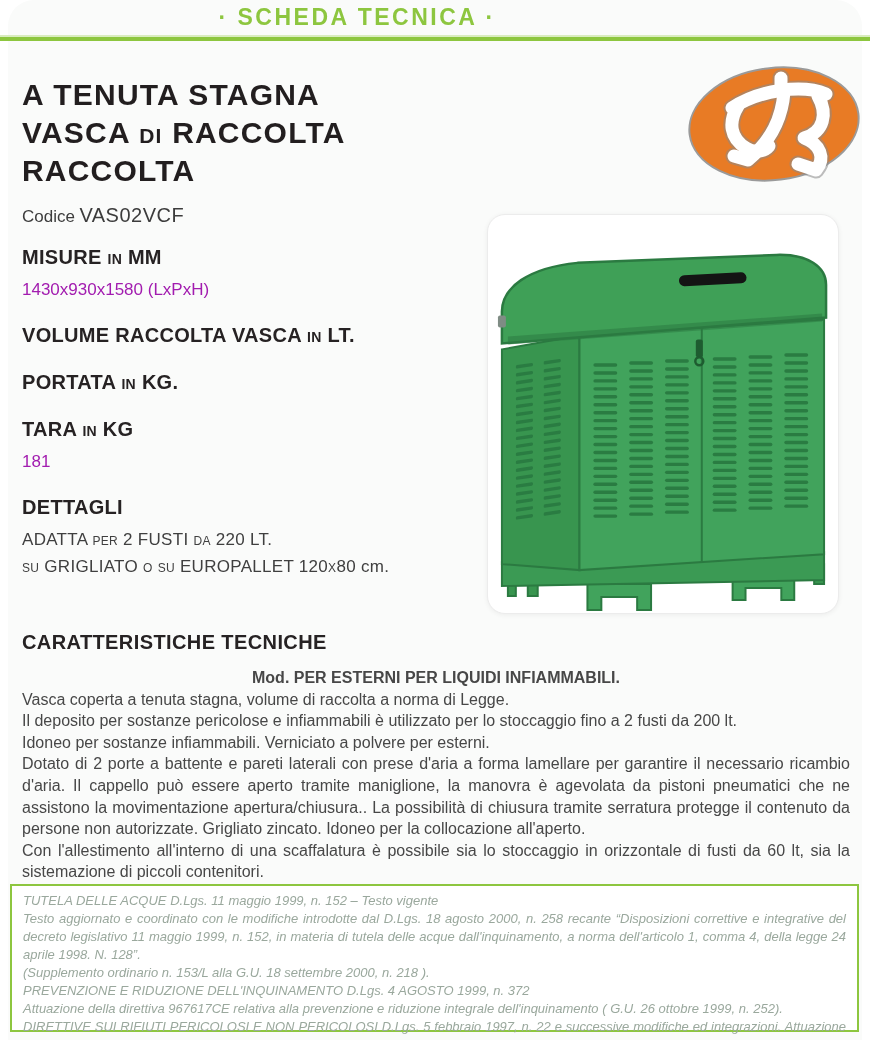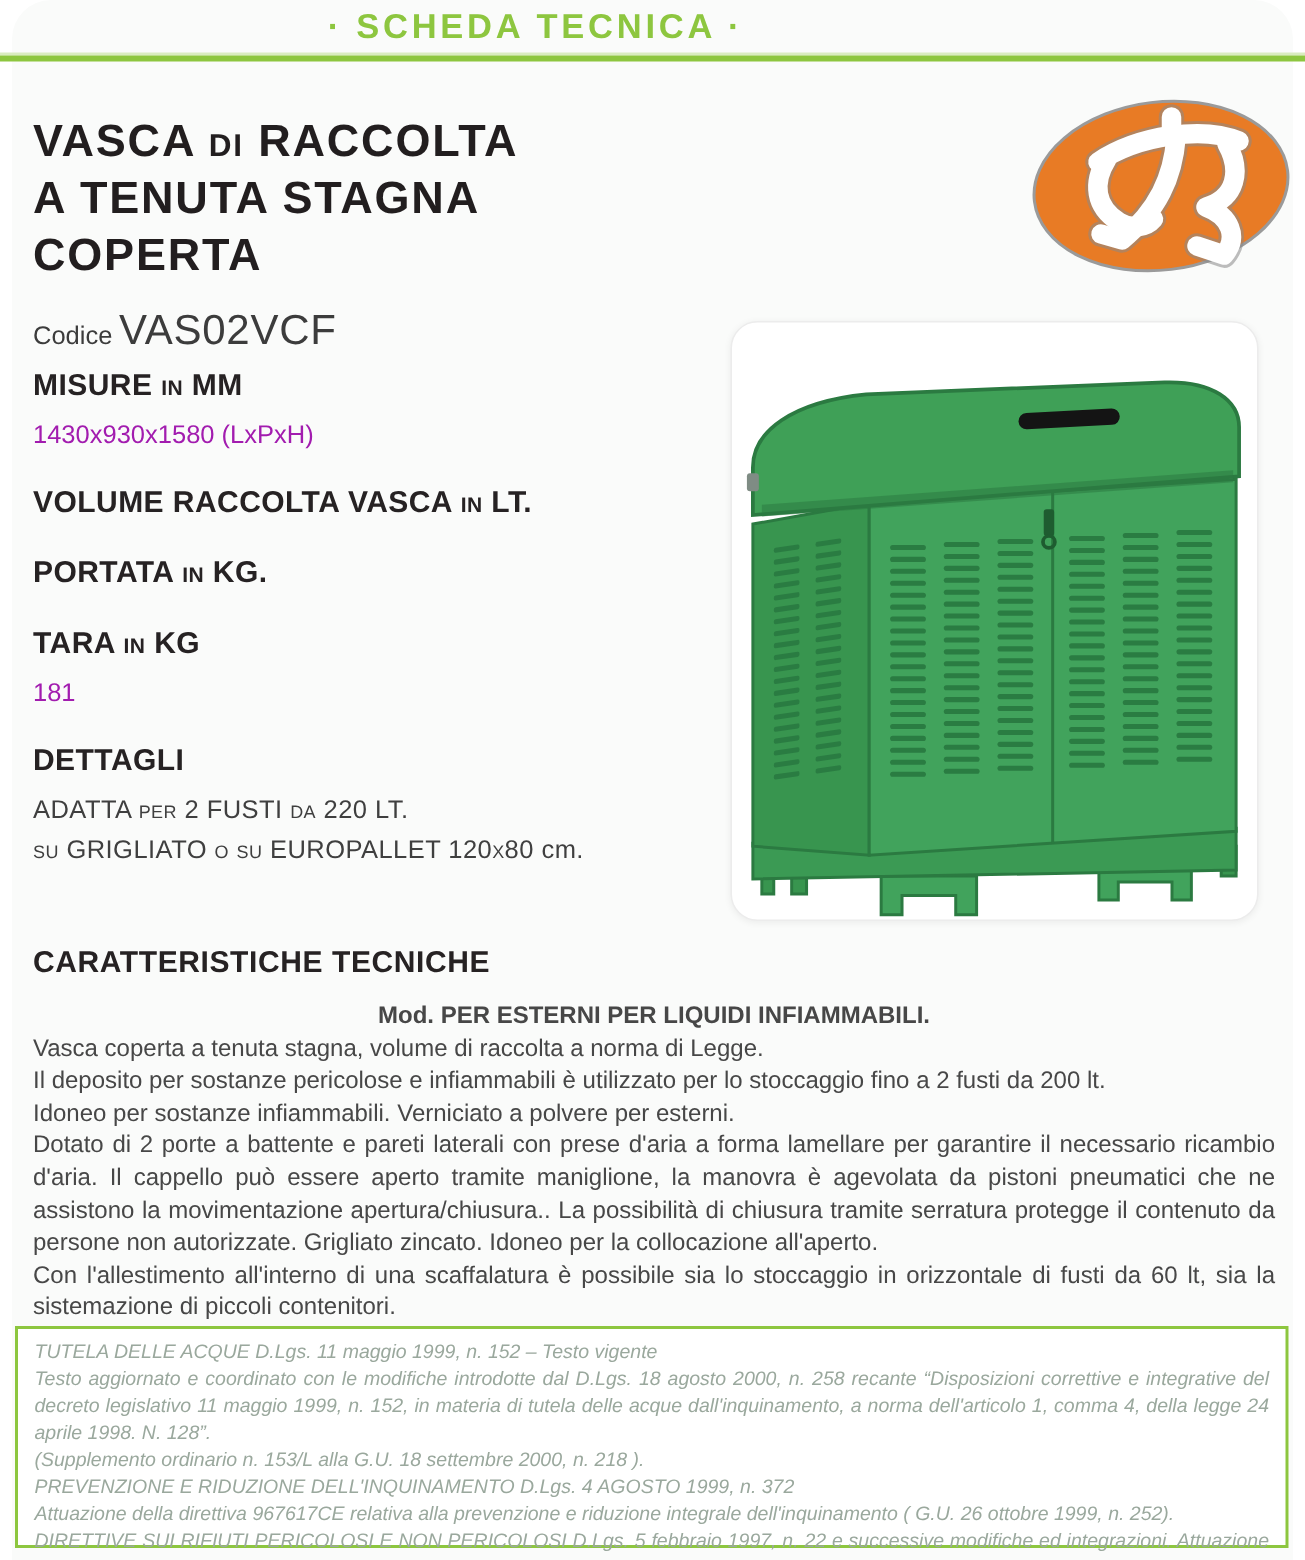--- a/index.html
+++ b/index.html
@@ -12,21 +12,21 @@
           font-size:23px;font-weight:bold;letter-spacing:2.5px;color:#8dc63f;}
   .rule{position:absolute;left:0;top:37px;width:870px;height:4px;background:#8dc63f;}
   .rule-hi{position:absolute;left:0;top:35px;width:870px;height:2px;background:#d9ecbf;}
 
   .title-block{position:absolute;left:22px;top:76px;width:460px;}
   .title-block h1{margin:0;font-size:30px;line-height:38px;font-weight:bold;
                   letter-spacing:1.2px;color:#221e1f;}
   .title-block h1 .tl{display:block;}
   .code{margin-top:14px;color:#3c3c3c;}
   .code-label{font-size:17px;}
-  .code-value{font-size:28px;letter-spacing:0.5px;}
+  .code-value{font-size:20px;letter-spacing:0.5px;}
 
   .logo{position:absolute;left:684px;top:56px;width:180px;height:136px;}
 
   .photo-card{position:absolute;left:487px;top:214px;width:350px;height:398px;
               background:#ffffff;border:1px solid #ececec;border-radius:18px;
               box-shadow:0 1px 5px rgba(0,0,0,0.06);overflow:hidden;}
 
   .specs{position:absolute;left:22px;top:246px;width:455px;}
   .spec{margin-bottom:24px;}
   .spec-label{font-size:20px;font-weight:bold;color:#262223;letter-spacing:0.3px;margin:0 0 11px 0;}
@@ -51,23 +51,23 @@
 <div class="card"></div>
 
 <div class="header">
   <span>· SCHEDA TECNICA ·</span>
 </div>
 <div class="rule-hi"></div>
 <div class="rule"></div>
 
 <div class="title-block">
   <h1>
+    <span class="tl sc">A TENUTA STAGNA</span>
     <span class="tl sc">VASCA di RACCOLTA</span>
-    <span class="tl sc">A TENUTA STAGNA</span>
-    <span class="tl sc">COPERTA</span>
+    <span class="tl sc">RACCOLTA</span>
   </h1>
   <div class="code">
     <span class="code-label">Codice</span>
     <span class="code-value">VAS02VCF</span>
   </div>
 </div>
 
 <div class="logo">
   <svg width="180" height="136" viewBox="0 0 180 136">
     <ellipse cx="90" cy="68" rx="85" ry="56" fill="#e87b25" stroke="#9a9a9a" stroke-width="2" transform="rotate(-7 90 68)"></ellipse>

